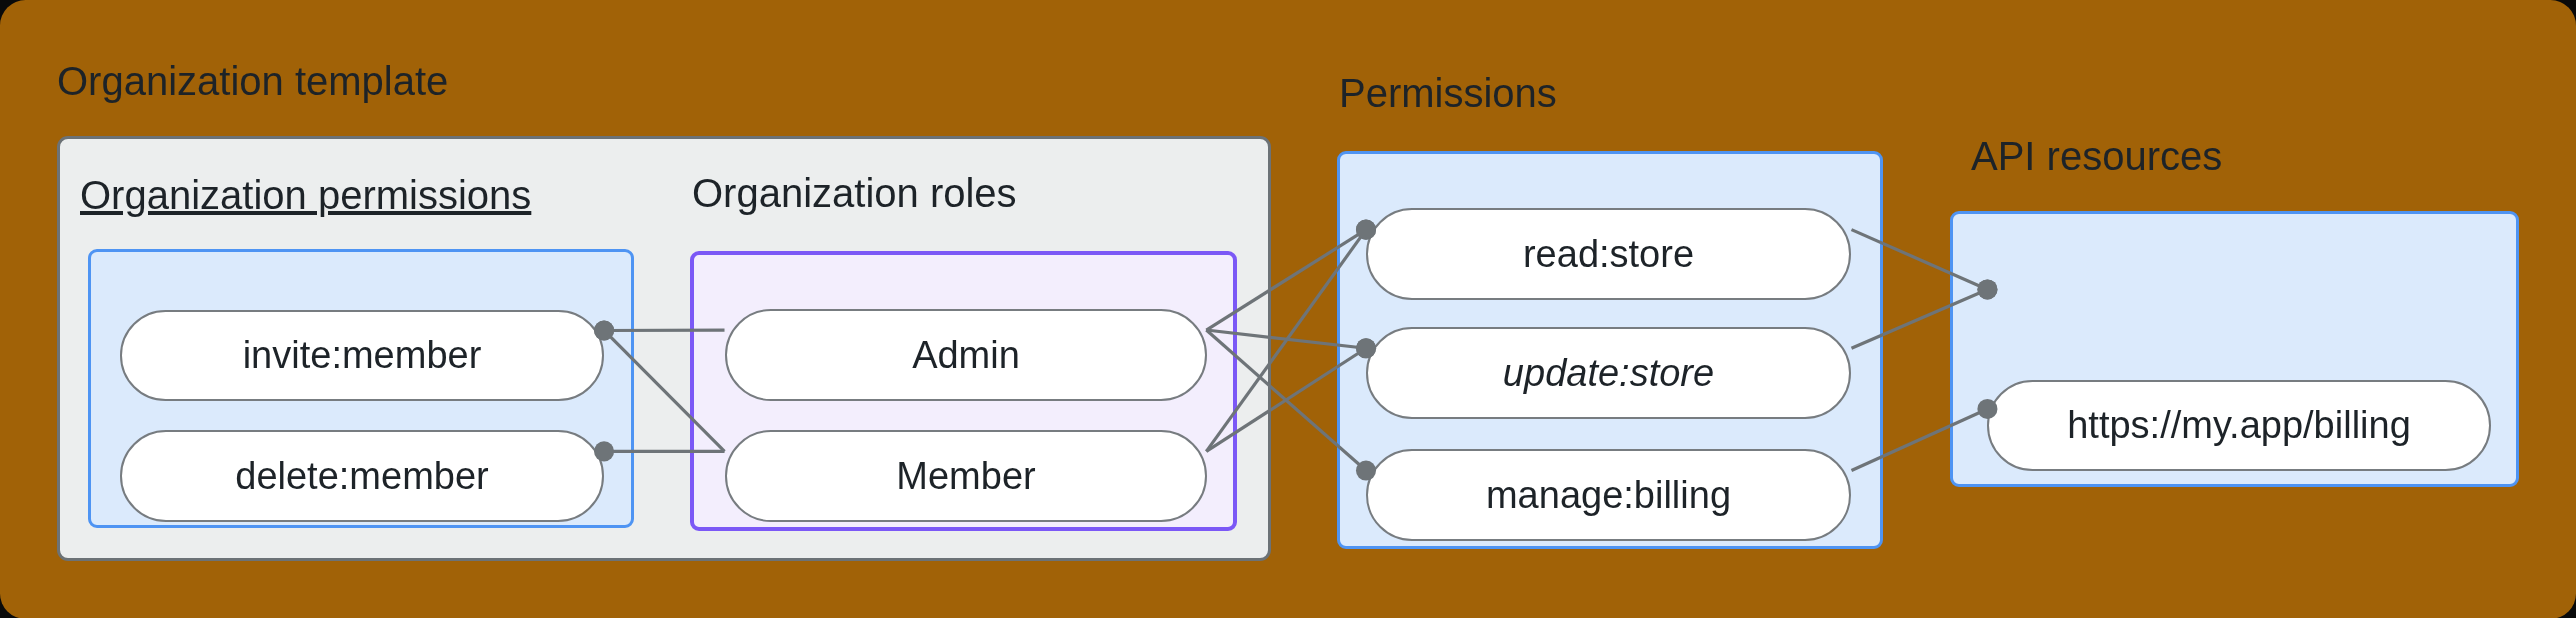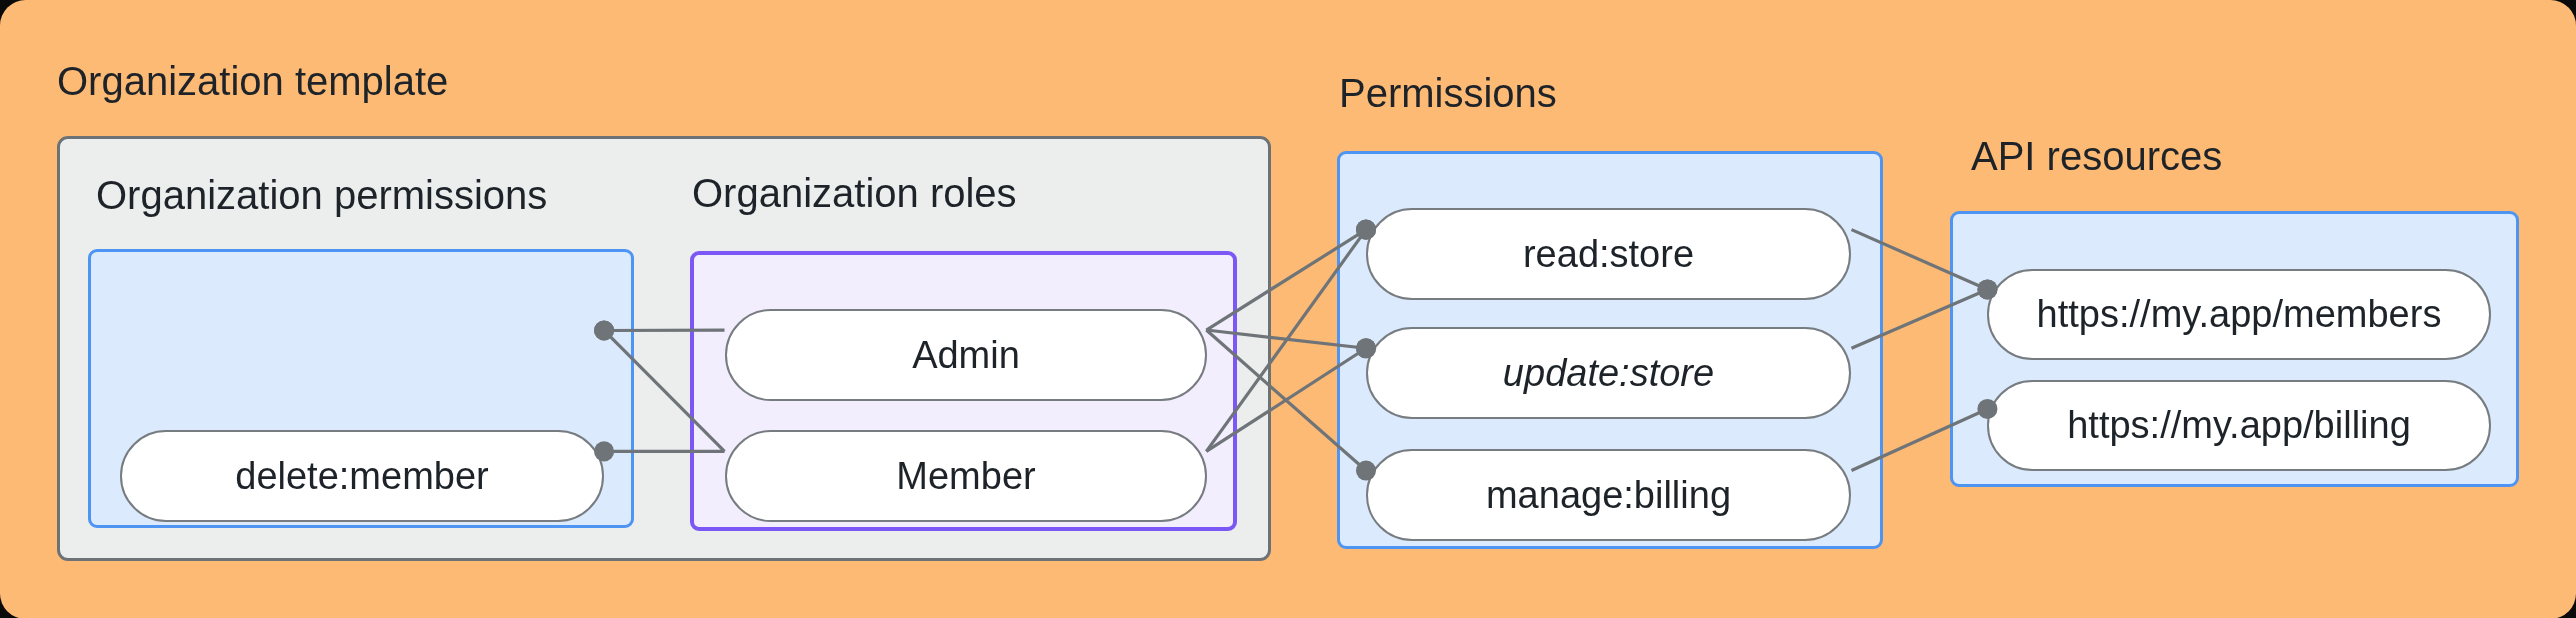--- a/index.html
+++ b/index.html
@@ -1,37 +1,37 @@
 <!DOCTYPE html>
 <html style="font-size:14.6px"><head>
 <meta charset="utf-8">
 <style>
   * { box-sizing: border-box; margin: 0; padding: 0; }
   html, body { background: #0a0a0a; }
   #canvas {
     position: relative;
     width: 2576px;
     height: 619px;
-    background: #fdba74;
+    background: #a16207;
     border-radius: 25.6px;
     overflow: hidden;
     font-family: "Liberation Sans", "DejaVu Sans", sans-serif;
     color: #1d2328;
   }
   .section-title {
     position: absolute;
     font-size: 40px;
     line-height: 1;
     font-weight: 500;
     color: #1d2328;
     white-space: nowrap;
     z-index: 3;
   }
   .t-template    { left: 57px;   top: 61px;  }
-  .t-orgperm     { left: 96px;   top: 175px; }
+  .t-orgperm     { left: 80px;   top: 175px; text-decoration: underline; }
   .t-orgroles    { left: 692px;  top: 173px; text-align: center; }
   .t-permissions { left: 1339px; top: 73px;  }
   .t-api         { left: 1952px; top: 136px; margin-left: 19px; }
 
   .box { position: absolute; z-index: 1; }
   .b-template {
     left: 57px; top: 136px; width: 1214px; height: 425px;
     background: #eceeee; border: 3.7px solid #6c7276; border-radius: 11px;
   }
   .box-blue   { background: #dbeafc; border: 3.7px solid #4e94f3; border-radius: 9px; }
@@ -84,30 +84,30 @@
   <div class="section-title t-orgroles">Organization roles</div>
   <div class="section-title t-permissions">Permissions</div>
   <div class="section-title t-api">API resources</div>
 
   <div class="box b-template"></div>
   <div class="box box-blue b-orgperm"></div>
   <div class="box box-purple b-orgroles"></div>
   <div class="box box-blue b-permissions"></div>
   <div class="box box-blue b-api"></div>
 
+  <div class="pill p-invite">invite:member</div>
   <div class="pill p-delete">delete:member</div>
 
   <div class="pill p-admin">Admin</div>
   <div class="pill p-member">Member</div>
 
   <div class="pill p-read">read:store</div>
   <div class="pill p-update">update:store</div>
   <div class="pill p-manage">manage:billing</div>
 
-  <div class="pill p-membersapi">https://my.app/members</div>
   <div class="pill p-billingapi">https://my.app/billing</div>
 
   <svg id="edge-layer" width="2576" height="619" viewBox="0 0 2823 678">
       <line x1="662" y1="362" x2="794" y2="361.5"></line>
       <circle cx="662" cy="362" r="11"></circle>
       <line x1="662" y1="362" x2="794" y2="494.5"></line>
       <circle cx="662" cy="362" r="11"></circle>
       <line x1="662" y1="494.5" x2="794" y2="494.5"></line>
       <circle cx="662" cy="494.5" r="11"></circle>
       <line x1="1322" y1="361.5" x2="1497" y2="251.5"></line>

